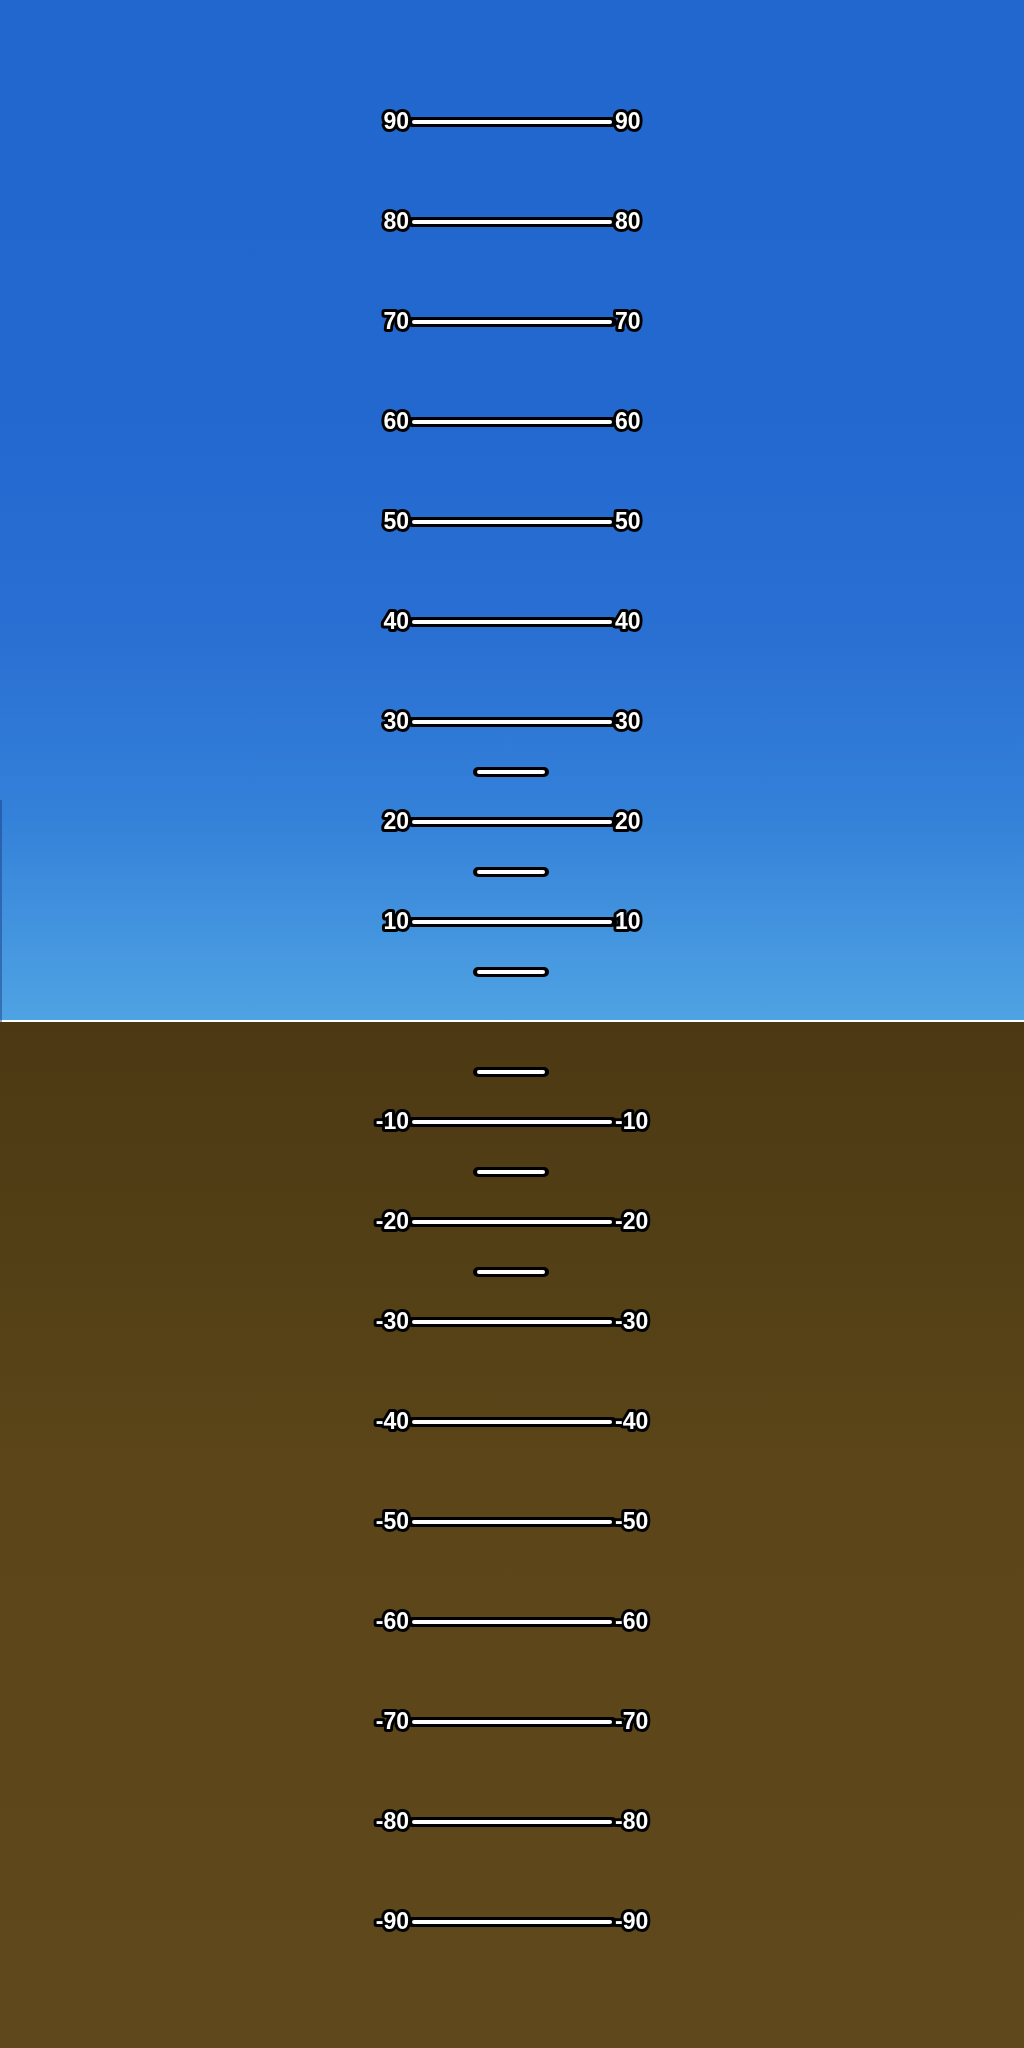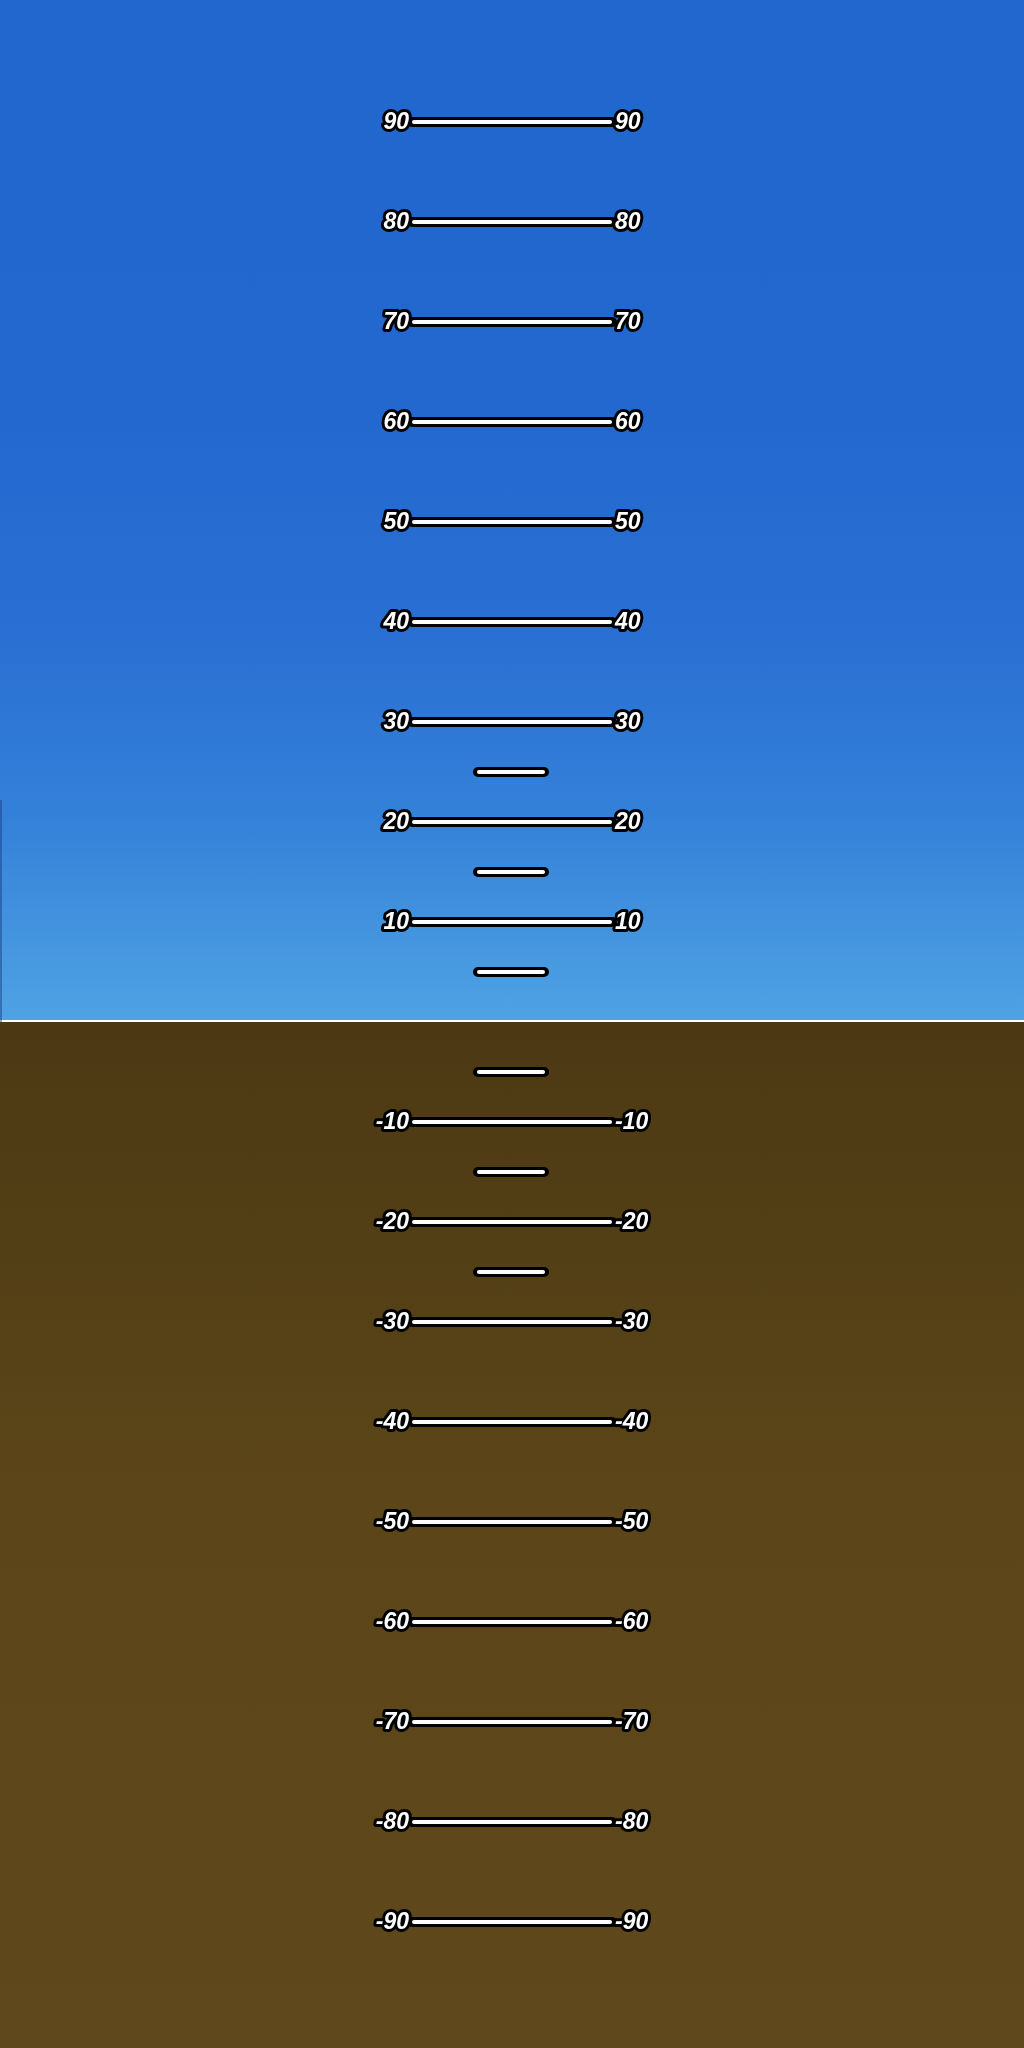--- a/index.html
+++ b/index.html
@@ -9,21 +9,20 @@
     height: 2048px;
     overflow: hidden;
     background: #000;
     font-family: "Liberation Sans", sans-serif;
   }
   .scene {
     position: relative;
     width: 1024px;
     height: 2048px;
     overflow: hidden;
-    font-style: italic;
   }
   .sky {
     position: absolute;
     left: 0; top: 0;
     width: 1024px;
     height: 1022px;
     
   }
   .ground {
     position: absolute;

